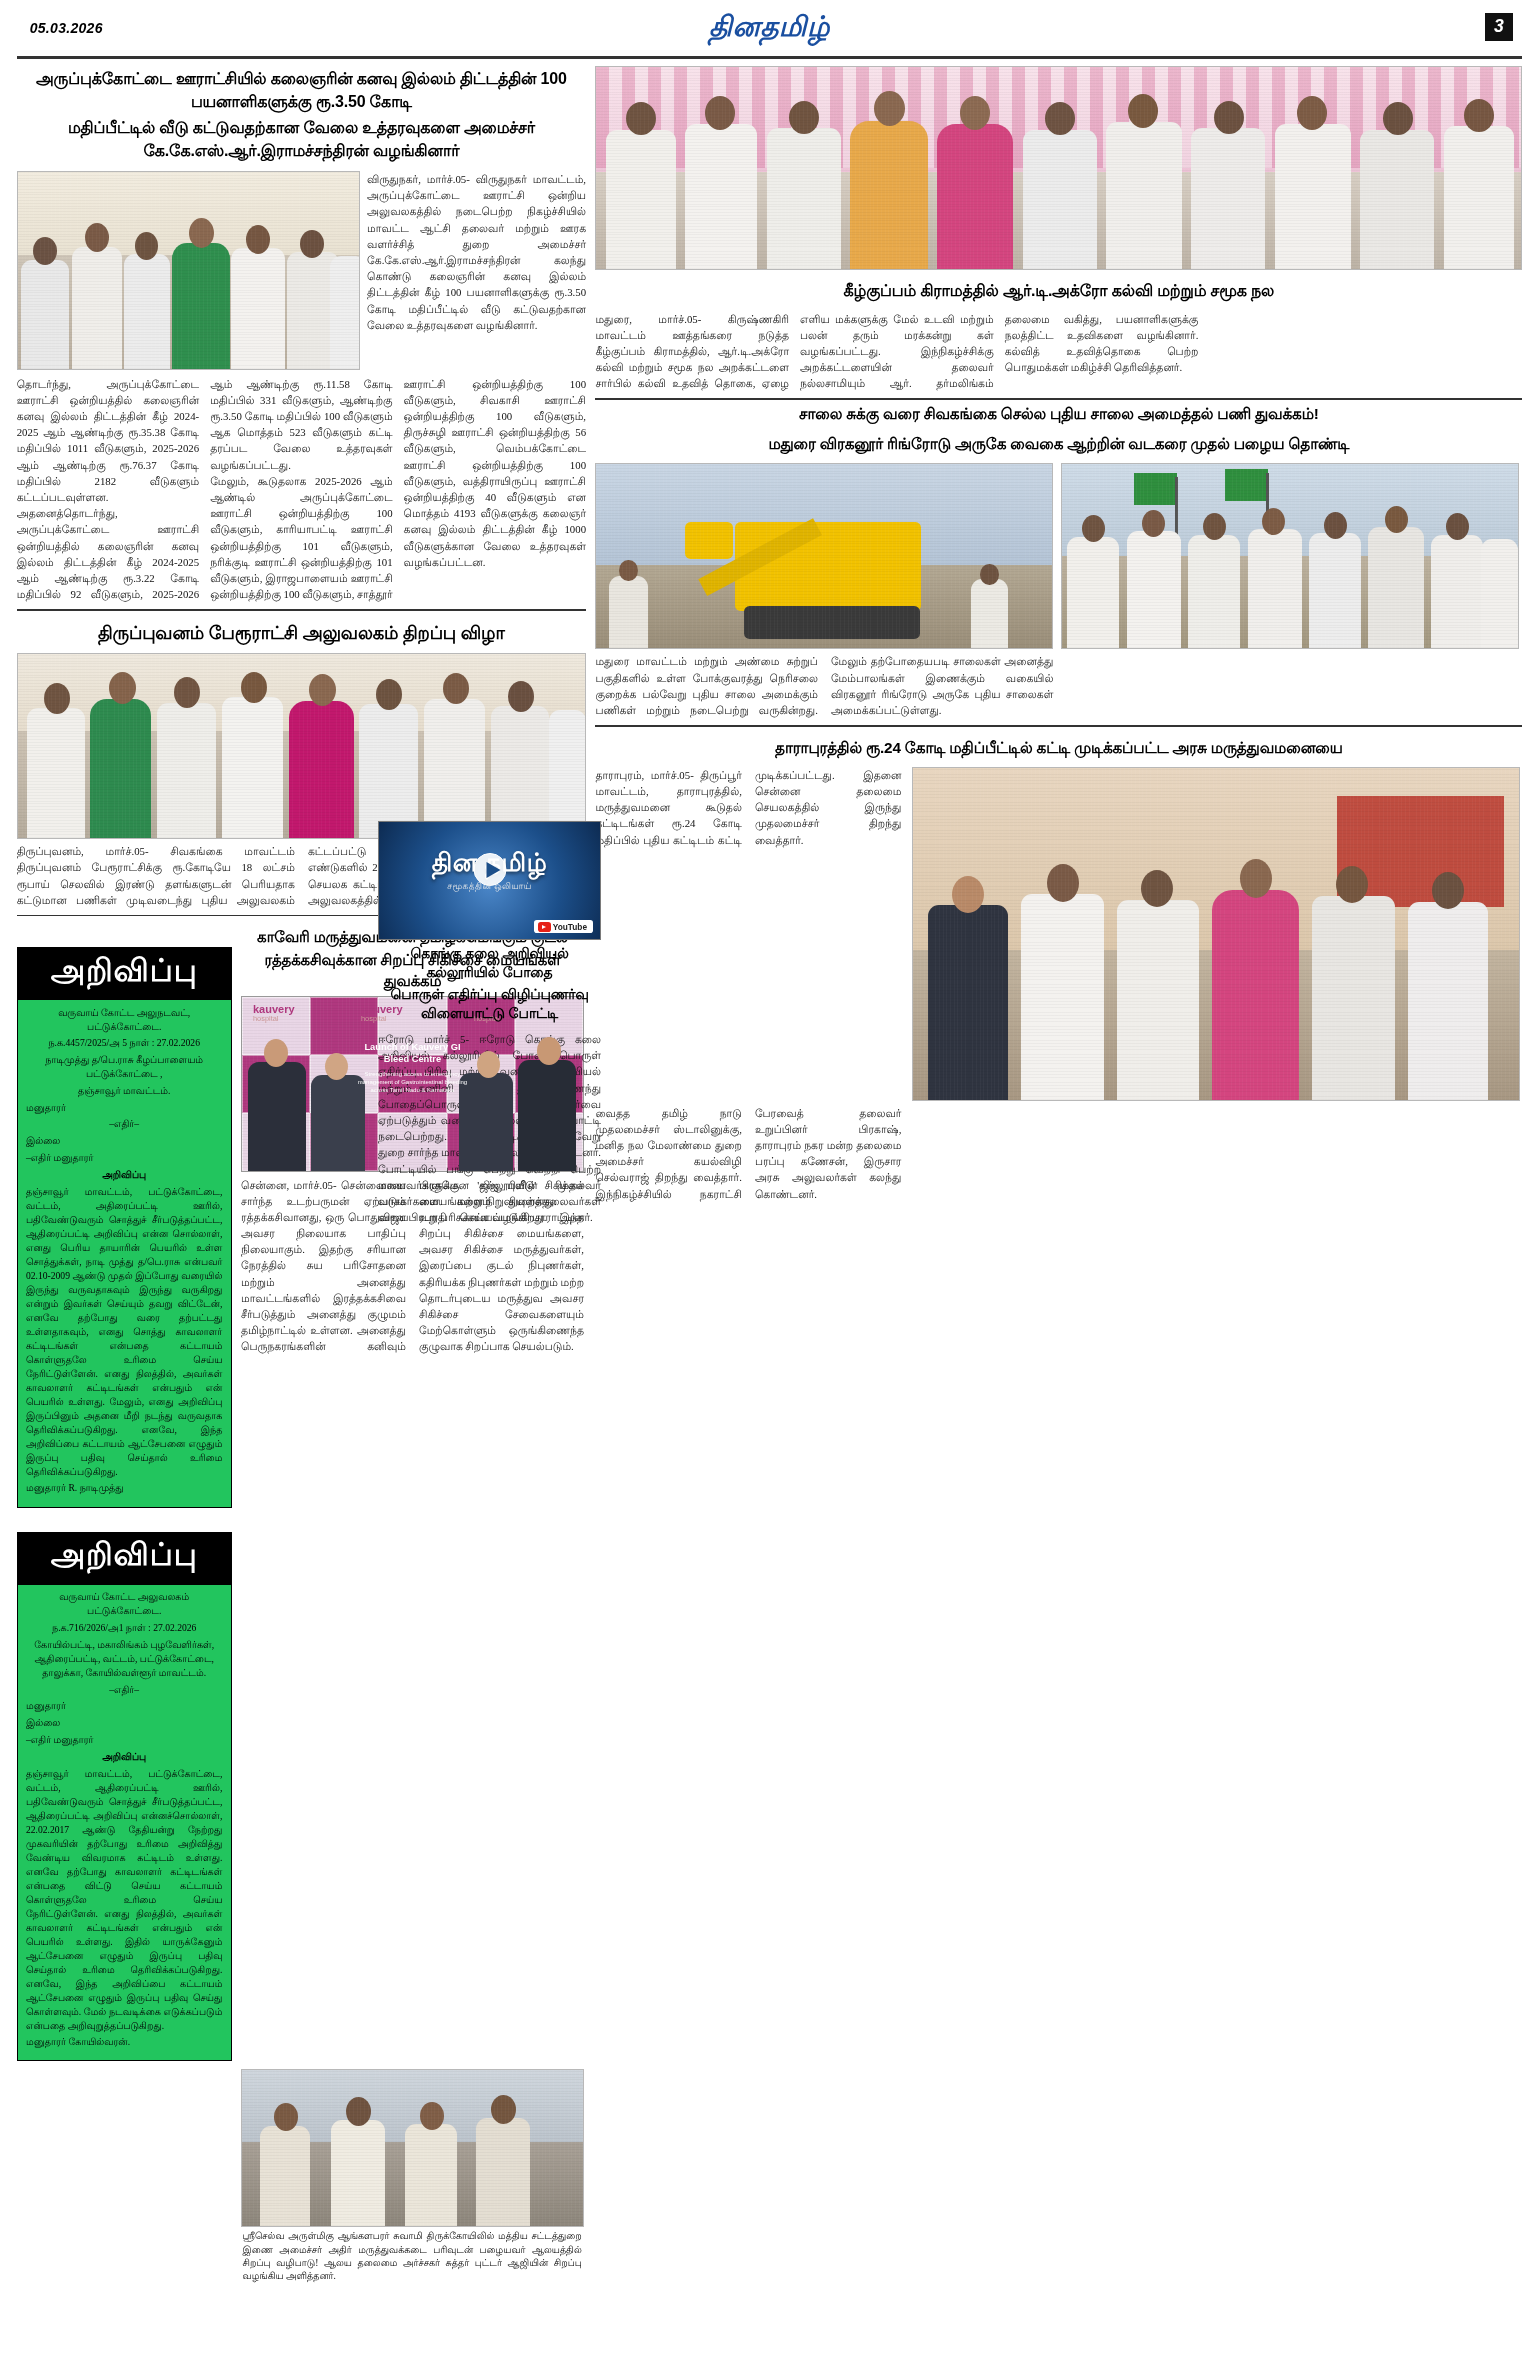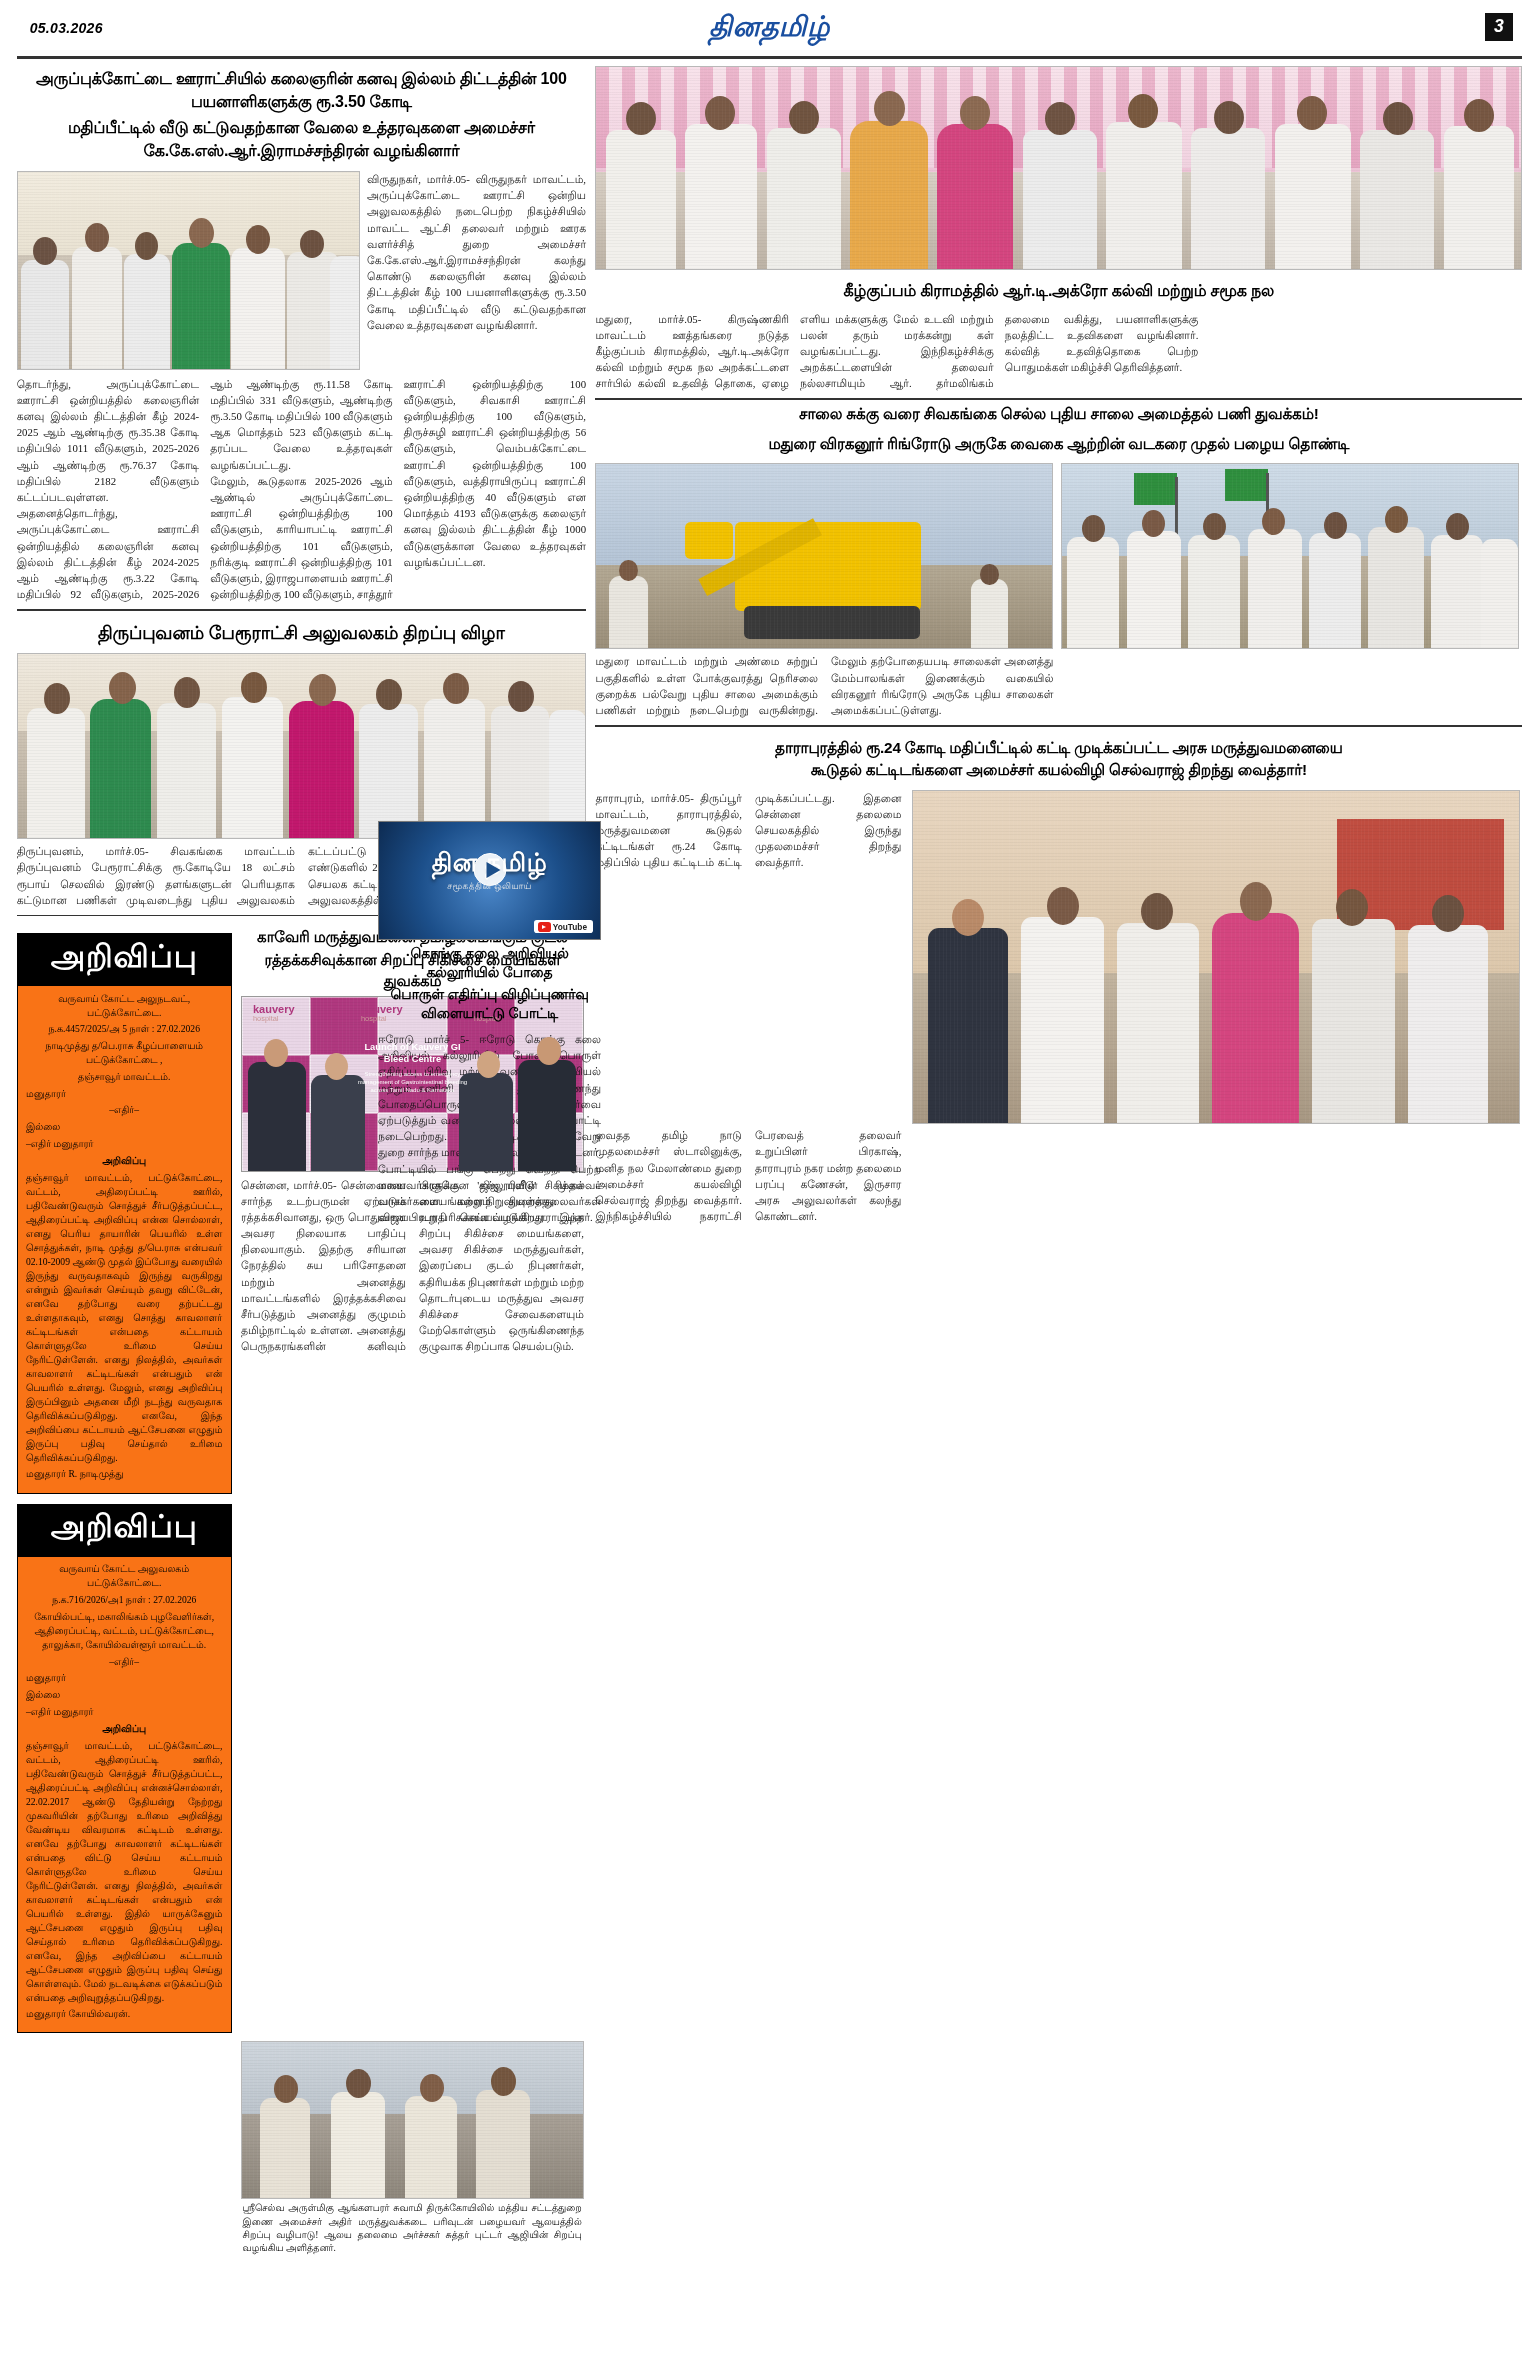--- a/index.html
+++ b/index.html
@@ -72,21 +72,21 @@
   }
 
   
   .promo {
     background: #e8342a; color: #fff; text-align: center;
     font-weight: 800; font-size: 17.6px; line-height: 1.45;
     padding: 12px 7.4px; border: 1.9px solid #b01c14; letter-spacing: -0.2px;
   }
 
   
-  .notice { border: 1.9px solid #000; margin-top: 10px; background: #f97316; }
+  .notice { border: 1.9px solid #000; margin-top: 24px; background: #22c55e; }
   .notice-banner {
     background: #000; color: #fff; text-align: center;
     font-size: 31px; font-weight: 800; padding: 4.6px 0 7.4px 0; letter-spacing: 0.9px;
   }
   .notice-body {
     font-family: "Liberation Serif", serif;
     font-size: 9.6px; line-height: 1.46; padding: 5.6px 8.3px 8.3px 8.3px; text-align: justify;
   }
   .notice-body .ctr { text-align: center; }
   .notice-body .rgt { text-align: left; }
@@ -420,21 +420,20 @@
         </div>
       </div>
 
       <div style="display:flex;gap:13px;margin-top:4.6px">
         <div class="bodytext cols2" style="width:458px">மதுரை மாவட்டம் மற்றும் அண்மை சுற்றுப் பகுதிகளில் உள்ள போக்குவரத்து நெரிசலை குறைக்க பல்வேறு புதிய சாலை அமைக்கும் பணிகள் மற்றும் நடைபெற்று வருகின்றது. மேலும் தற்போதையபடி சாலைகள் அனைத்து மேம்பாலங்கள் இணைக்கும் வகையில் விரகனூர் ரிங்ரோடு அருகே புதிய சாலைகள் அமைக்கப்பட்டுள்ளது.</div>
       </div>
 
       <div class="hr-med"></div>
 
       <div class="hl-sec" style="font-size:15.3px">தாராபுரத்தில் ரூ.24 கோடி மதிப்பீட்டில் கட்டி முடிக்கப்பட்ட அரசு மருத்துவமனையை</div>
-      <div class="hl-sec" style="font-size:15.3px;margin-top:-7.4px">கூடுதல் கட்டிடங்களை அமைச்சர் கயல்விழி செல்வராஜ் திறந்து வைத்தார்!</div>
 
       <div style="display:flex;gap:11px;align-items:flex-start;margin-top:3.7px">
         <div class="bodytext cols2" style="width:306px">தாராபுரம், மார்ச்.05- திருப்பூர் மாவட்டம், தாராபுரத்தில், மருத்துவமனை கூடுதல் கட்டிடங்கள் ரூ.24 கோடி மதிப்பில் புதிய கட்டிடம் கட்டி முடிக்கப்பட்டது. இதனை சென்னை தலைமை செயலகத்தில் இருந்து முதலமைச்சர் திறந்து வைத்தார்.</div>
         <div class="photo" style="width:608px;height:334px">
           <div class="sky" style="background:linear-gradient(180deg,#e8d6c0,#dcc7ab);height:55%"></div>
           <div class="ground" style="background:linear-gradient(180deg,#c2b49f,#a79782);height:45%"></div>
           <div style="position:absolute;right:15px;top:28px;width:167px;height:111px;background:#b9352a;opacity:.85"></div>
           <div class="ppl" style="left:15px;width:80px;height:195px;background:#2f3440"></div>
           <div class="head" style="left:39px;bottom:187px;width:32px;height:37px;background:#b98a68"></div>
           <div class="ppl" style="left:108px;width:83px;height:206px;background:#f4f2ef"></div>

